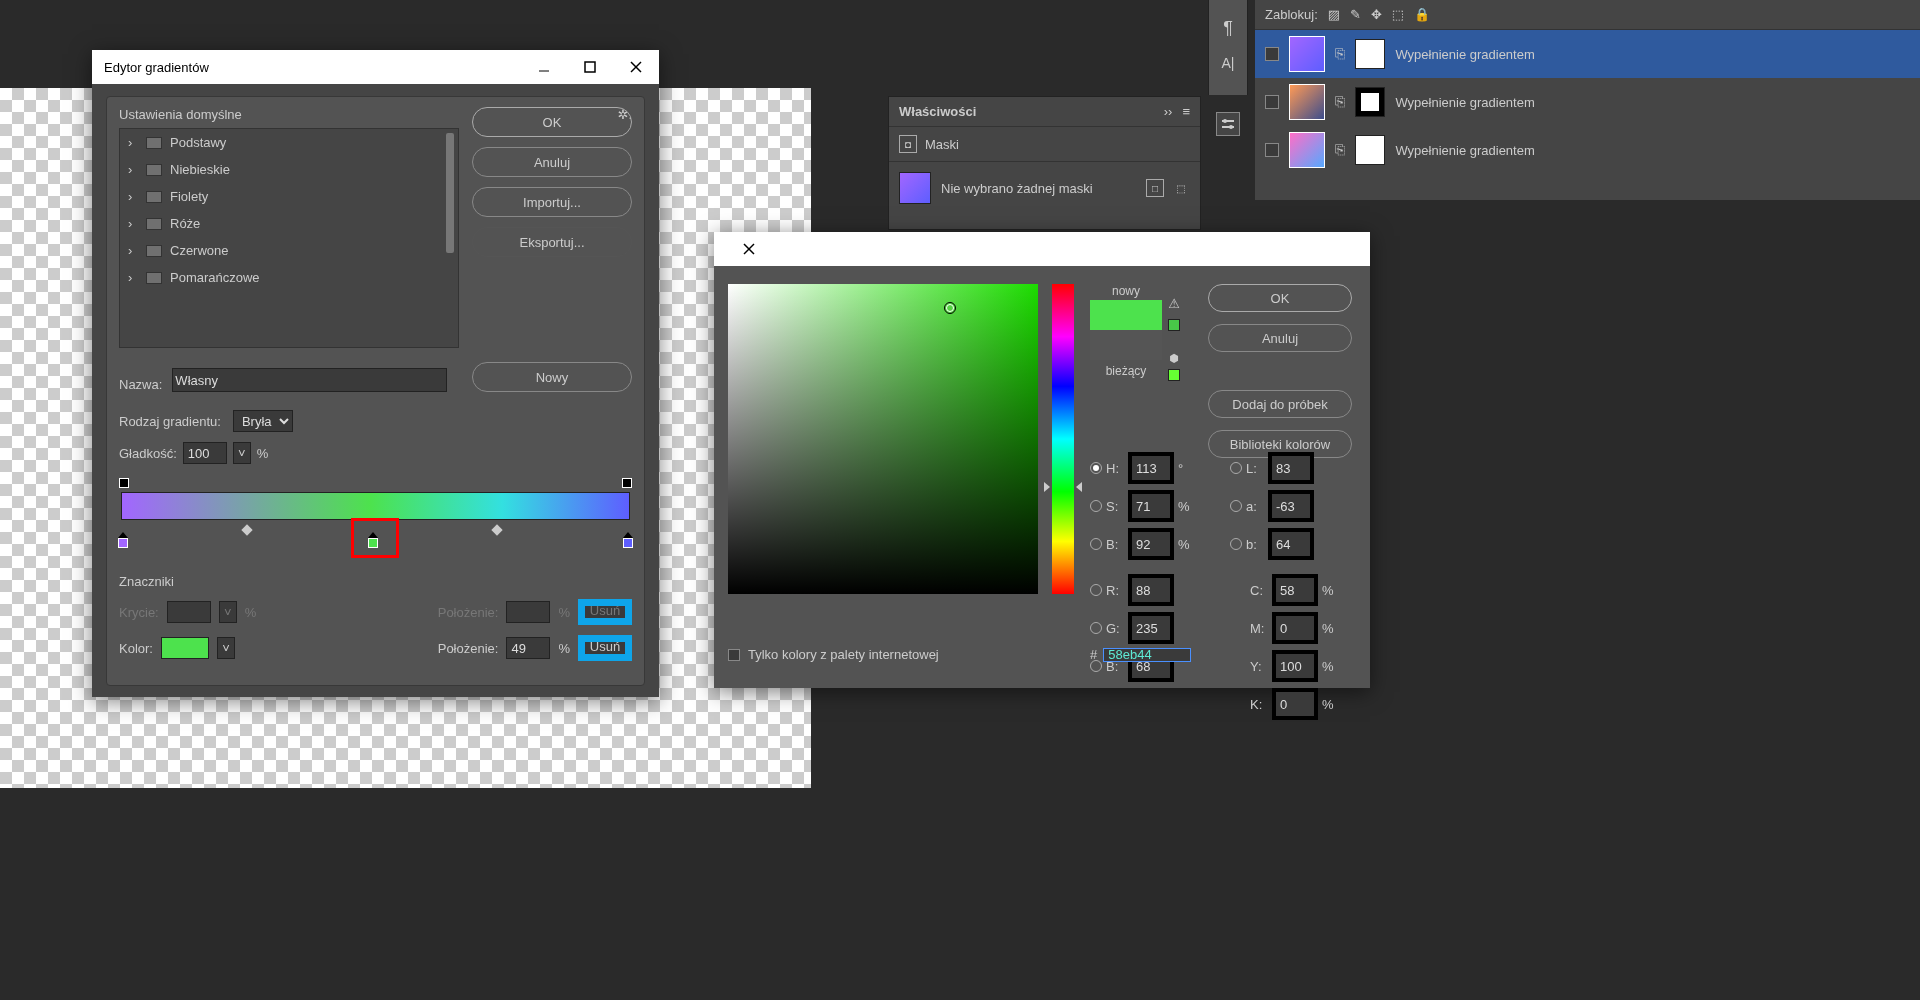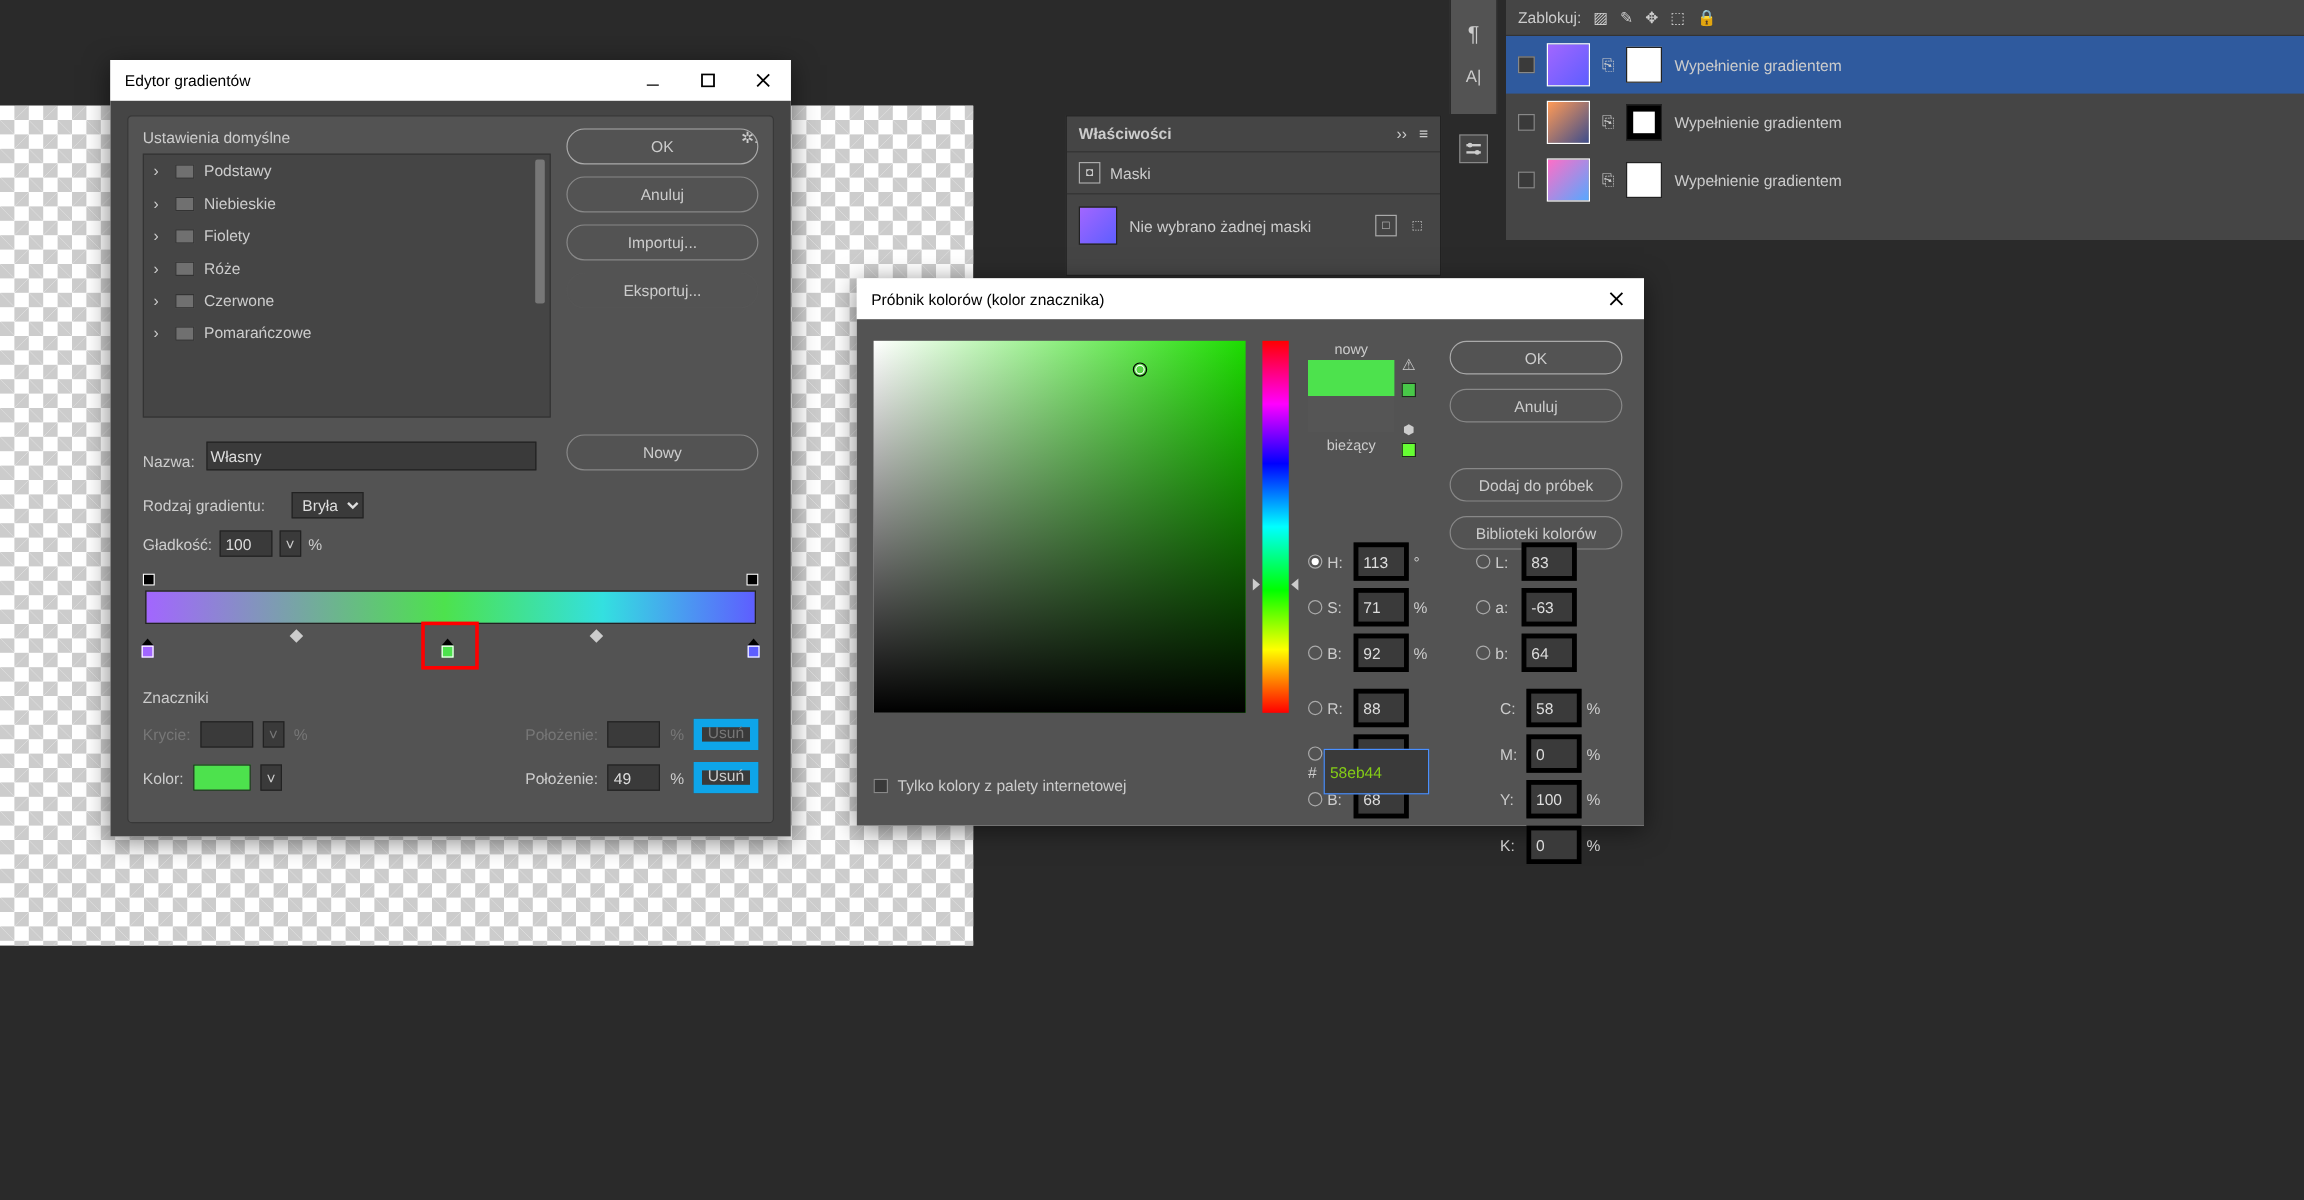--- a/index.html
+++ b/index.html
@@ -22,21 +22,21 @@
 .preset-list .fld{width:16px;height:12px;background:#707070;border:1px solid #333}
 .scrollbar{position:absolute;right:2px;top:2px;bottom:2px;width:12px;background:#454545}
 .scrollbar .thumb{background:#777;position:absolute;left:2px;right:2px;top:2px;height:120px;border-radius:2px}
 .btncol{position:absolute;right:12px;top:10px;display:flex;flex-direction:column;gap:10px;width:160px}
 .pillbtn{height:30px;border:1px solid #888;border-radius:15px;background:transparent;display:flex;align-items:center;justify-content:center;cursor:pointer}
 .pillbtn.primary{border-color:#aaa}
 .pillbtn.disabled{color:#777;border-color:#555}
 .namerow{display:flex;align-items:flex-end;gap:10px;margin-top:14px}
 .namerow input{flex:0 0 275px;height:24px;background:#3a3a3a;border:1px solid #222;color:#ddd;padding:0 2px}
 .namerow .newbtn{margin-left:auto;width:160px}
-.gradrow{display:flex;align-items:center;gap:22px;margin-top:18px}
+.gradrow{display:flex;align-items:center;gap:12px;margin-top:18px}
 select{background:#3a3a3a;border:1px solid #222;color:#ddd;height:22px;padding:0 4px}
 .numinput{width:44px;height:22px;background:#3a3a3a;border:1px solid #222;color:#ddd;padding:0 4px}
 .smoothrow{display:flex;align-items:center;gap:6px;margin-top:10px}
 .dd{width:18px;height:22px;border:1px solid #222;background:#3a3a3a;display:flex;align-items:center;justify-content:center}
 .grad-edit{margin-top:14px;position:relative;height:80px}
 .opstop{width:10px;height:10px;background:#000;border:1px solid #fff;position:absolute;top:0}
 .gradbar{position:absolute;left:2px;right:2px;top:14px;height:28px;background:linear-gradient(90deg,#a266ff 0%, #4de24d 49%, #33e0e0 75%, #5e5eff 100%);border:1px solid #222}
 .diamond{width:8px;height:8px;background:#ccc;transform:rotate(45deg);position:absolute;top:48px}
 .colstop{position:absolute;top:54px;width:12px;display:flex;flex-direction:column;align-items:center}
 .colstop .tri{width:0;height:0;border-left:5px solid transparent;border-right:5px solid transparent;border-bottom:6px solid #000}
@@ -69,21 +69,21 @@
 .colorvals{position:absolute;left:376px;top:186px;width:260px}
 .cvrow{display:flex;align-items:center;margin-bottom:6px;gap:4px}
 .radio{width:12px;height:12px;border:1px solid #aaa;border-radius:50%;position:relative}
 .radio.on::after{content:"";position:absolute;inset:2px;background:#fff;border-radius:50%}
 .cvrow .lab{width:18px}
 .cvrow input{width:46px;height:20px;background:#3a3a3a;border:4px solid #000000;color:#ddd;padding:12px 4px}
 .cvrow .unit{width:14px}
 .colorvals .col1{position:absolute;left:0;top:0;width:120px}
 .colorvals .col2{position:absolute;left:140px;top:0;width:120px}
 .hexrow{position:absolute;left:376px;bottom:26px;display:flex;align-items:center;gap:6px}
-.hexrow input{width:88px;height:38px;background:#3a3a3a;border:1px solid #4a90ff;color:#84cc16;padding:0 4px}
+.hexrow input{width:88px;height:14px;background:#3a3a3a;border:1px solid #4a90ff;color:#5eead4;padding:0 4px}
 .hexrow input::selection{background:#2d6bd1}
 .webchk{position:absolute;left:14px;bottom:26px;display:flex;align-items:center;gap:8px}
 .chk{width:12px;height:12px;border:1px solid #888;background:#3a3a3a}
 
 .props{position:absolute;left:888px;top:96px;width:313px;height:134px;background:#454545;border:1px solid #222}
 .props .hdr{height:30px;display:flex;align-items:center;padding:0 10px;border-bottom:1px solid #333}
 .props .hdr .ttl{font-weight:bold}
 .props .hdr .rr{margin-left:auto;display:flex;gap:10px;align-items:center}
 .props .sub{display:flex;align-items:center;gap:8px;padding:8px 10px;border-bottom:1px solid #333}
 .props .maskrow{display:flex;align-items:center;gap:10px;padding:10px}
@@ -325,21 +325,20 @@
         <div class="smallbtn">
             <span>Usuń</span>
           </div>
       </div>
     </div>
   </div>
 </div>
 
 <div class="win cp">
   <div class="titlebar">
-    <span class="ttl">Próbnik kolorów (kolor znacznika)</span>
     <div class="wbtn">
         <svg width="12" height="12">
           <line x1="1" y1="1" x2="11" y2="11" stroke="#000" stroke-width="1.5"></line>
           <line x1="11" y1="1" x2="1" y2="11" stroke="#000" stroke-width="1.5"></line>
         </svg>
       </div>
   </div>
   <div class="cp-body">
     <div class="sv">
         <div class="ring"></div>

